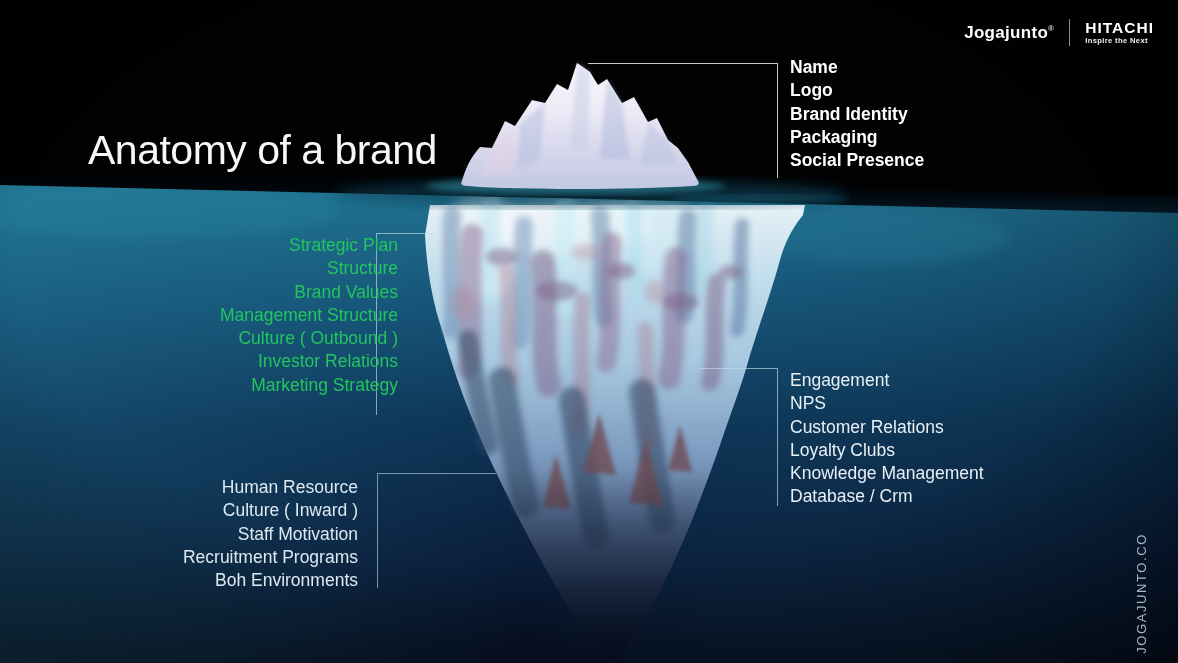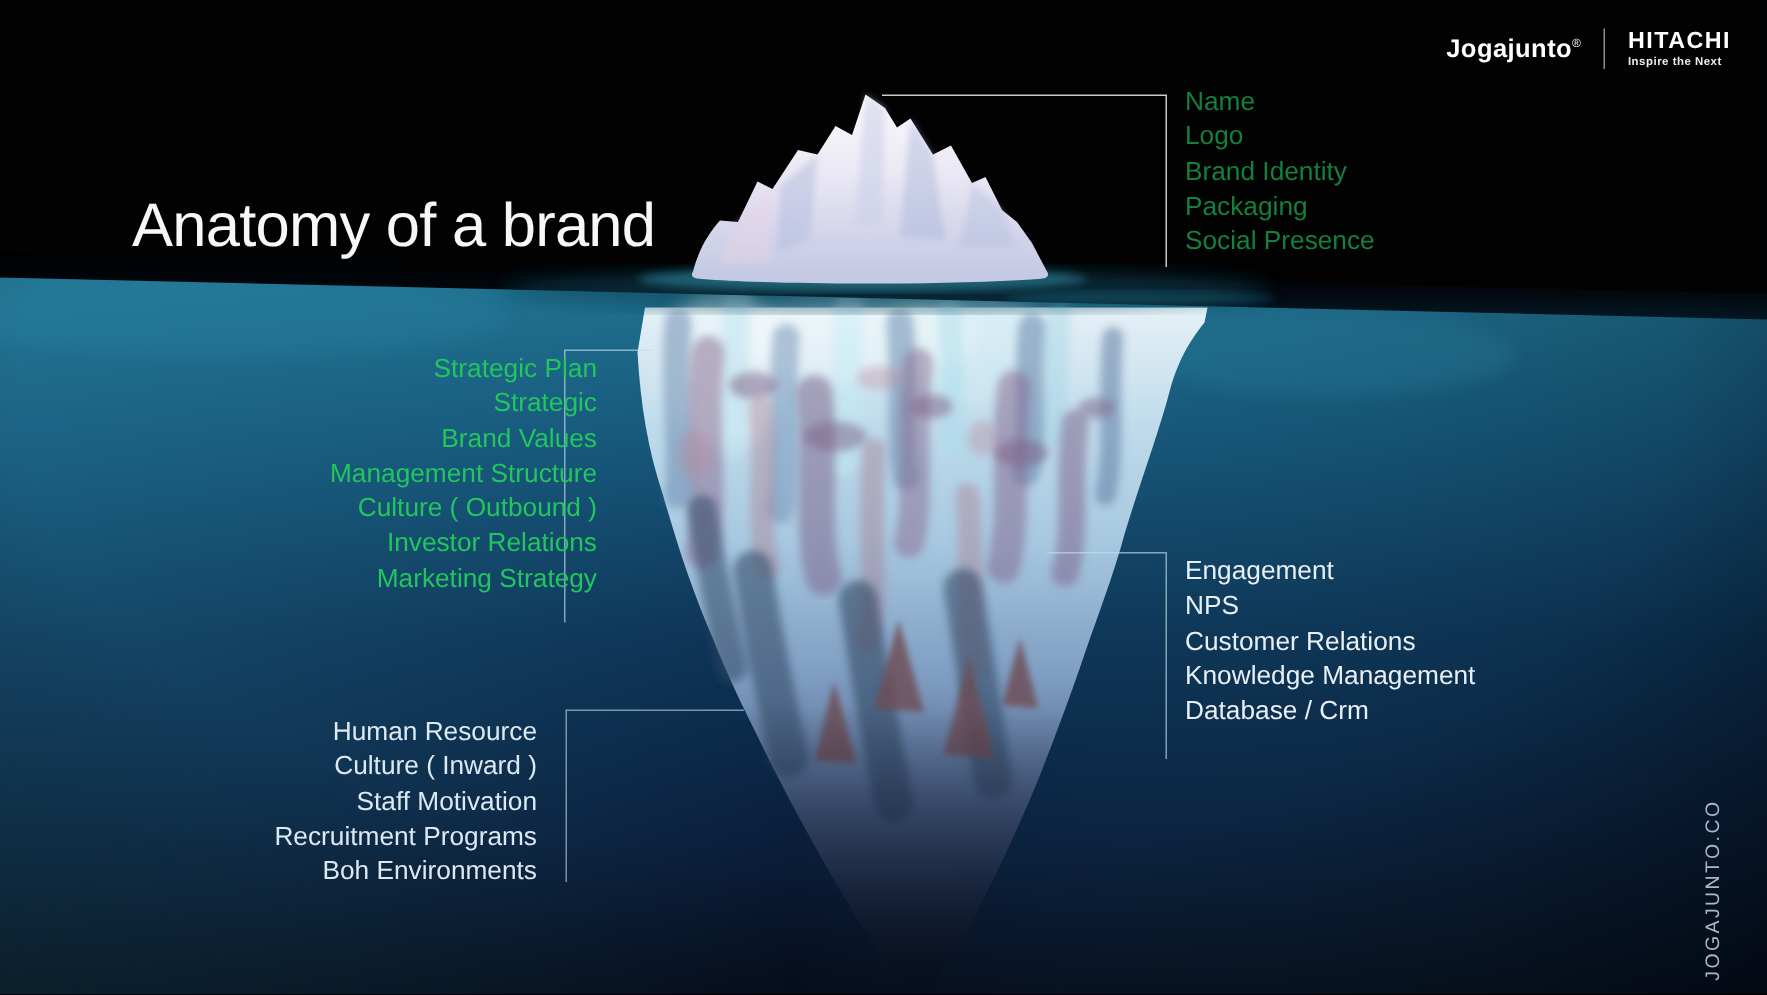--- a/index.html
+++ b/index.html
@@ -13,21 +13,21 @@
 
   .brandbar{position:absolute;top:19px;right:24px;display:flex;align-items:center;gap:15px;}
   .joga{color:#fff;font-size:17px;font-weight:700;letter-spacing:.3px;}
   .joga sup{font-size:8px;font-weight:400;vertical-align:top;position:relative;top:1px;}
   .logo-divider{width:1px;height:27px;background:rgba(255,255,255,.55);}
   .hitachi{color:#fff;text-align:left;line-height:1;}
   .hit-word{font-size:15.5px;font-weight:700;letter-spacing:1px;}
   .hit-tag{font-size:7.6px;font-weight:700;letter-spacing:.35px;margin-top:2px;color:#efefef;}
 
   .label-list{position:absolute;font-size:17.5px;line-height:23.3px;}
-  .list-above{left:790px;top:56px;color:#15803d;}
+  .list-above{left:790px;top:56px;color:#ffffff;font-weight:bold;}
   .list-left-top{right:780px;top:234px;width:330px;text-align:right;color:#22c55e;}
   .list-left-bottom{right:820px;top:476px;width:330px;text-align:right;color:#dce9f1;}
   .list-right{left:790px;top:369px;color:#e8eff5;}
 
   .bracket{position:absolute;}
   .bracket-top{left:588px;top:63px;width:189px;height:114px;
       border-top:1px solid rgba(235,240,244,.85);border-right:1px solid rgba(235,240,244,.85);}
   .bracket-left-top{left:376px;top:233px;width:58px;height:181px;
       border-top:1px solid rgba(195,222,235,.65);border-left:1px solid rgba(195,222,235,.65);}
   .bracket-left-bottom{left:377px;top:473px;width:118px;height:114px;
@@ -237,39 +237,40 @@
   <div class="label-list list-above">
     <div>Name</div>
     <div>Logo</div>
     <div>Brand Identity</div>
     <div>Packaging</div>
     <div>Social Presence</div>
   </div>
 
   <div class="label-list list-left-top">
     <div>Strategic Plan</div>
-    <div>Strategic</div>
+    <div>Structure</div>
     <div>Brand Values</div>
     <div>Management Structure</div>
     <div>Culture ( Outbound )</div>
     <div>Investor Relations</div>
     <div>Marketing Strategy</div>
   </div>
 
   <div class="label-list list-left-bottom">
     <div>Human Resource</div>
     <div>Culture ( Inward )</div>
     <div>Staff Motivation</div>
     <div>Recruitment Programs</div>
     <div>Boh Environments</div>
   </div>
 
   <div class="label-list list-right">
     <div>Engagement</div>
     <div>NPS</div>
     <div>Customer Relations</div>
+    <div>Loyalty Clubs</div>
     <div>Knowledge Management</div>
     <div>Database / Crm</div>
   </div>
 
   <div class="watermark">JOGAJUNTO.CO</div>
 
 </div>
 
 </body></html>

